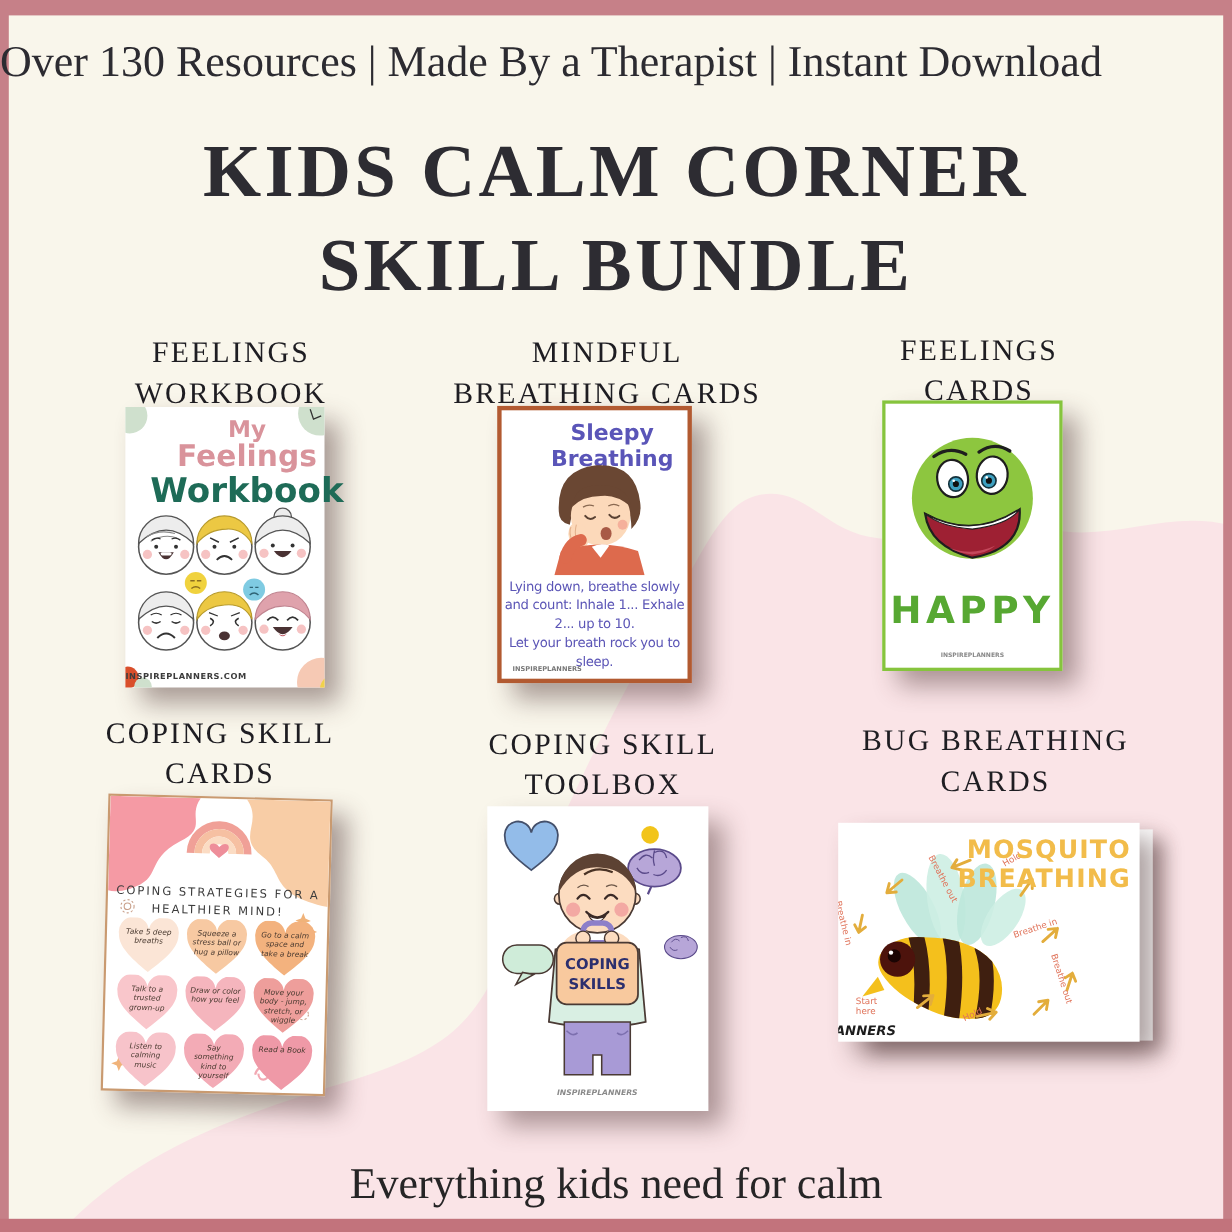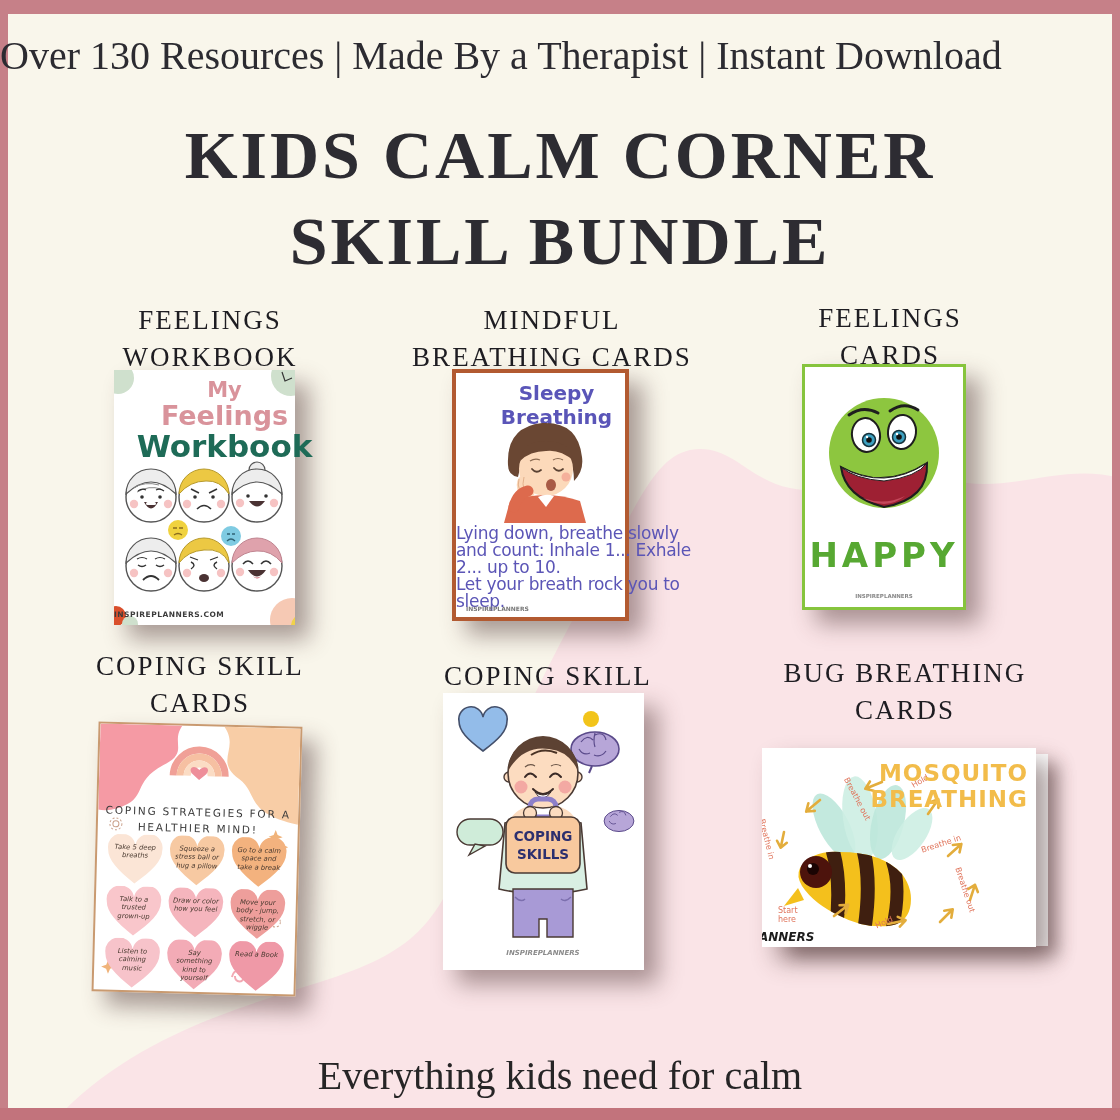--- a/index.html
+++ b/index.html
@@ -22,22 +22,22 @@
           letter-spacing:2px;color:#1e1d22;}
   
   .card{position:absolute;background:#fff;box-shadow:14px 14px 22px rgba(70,45,45,.45);}
   .tinybrand{position:absolute;font-family:"DejaVu Sans",sans-serif;font-weight:700;color:#4c4c4c;}
   
   .c1-title{position:absolute;width:100%;text-align:center;font-family:"DejaVu Sans",sans-serif;font-weight:700;padding-left:20px;}
   
   .c2{border:4px solid #b25a31;}
   .c2-title{position:absolute;left:0;top:8px;width:169px;text-align:center;font-family:"DejaVu Sans",sans-serif;
             font-weight:700;font-size:20px;color:#5a55b8;padding-left:16px;}
-  .c2-body{position:absolute;left:0;top:152px;width:169px;font-family:"DejaVu Sans",sans-serif;
-           font-size:17px;line-height:17px;letter-spacing:-0.3px;font-weight:500;color:#5b55b6;}
+  .c2-body{position:absolute;left:0;top:152px;width:169px;text-align:center;font-family:"DejaVu Sans",sans-serif;
+           font-size:12px;line-height:17px;letter-spacing:-0.3px;font-weight:500;color:#5b55b6;}
   .c2-body div{white-space:nowrap;}
   
   .c3{border:3px solid #86c43d;}
   .c3-word{position:absolute;left:0;top:168px;width:158px;text-align:center;font-family:"DejaVu Sans",sans-serif;
            font-weight:700;font-size:34px;letter-spacing:4px;color:#57a832;}
   
   .c4{border:2px solid #c99a70;transform:rotate(1.5deg);}
   .c4-title{position:absolute;left:0;width:200px;text-align:center;font-family:"DejaVu Sans",sans-serif;
             font-size:10.5px;letter-spacing:1.8px;font-weight:500;color:#3c3c3c;}
   .heart{position:absolute;width:58px;height:54px;}
@@ -297,21 +297,21 @@
           <path d="M30 50 C12 36 2 26 2 15 A13 13 0 0 1 30 10 A13 13 0 0 1 58 15 C58 26 48 36 30 50 Z" fill="#ef99a7"></path>
         </svg>
       <div class="heart-text">Read a Book</div>
     </div>
   </div>
 
   <div class="plabel" style="left:388px;top:658px;">
     <div>COPING SKILL</div>
     <div>TOOLBOX</div>
   </div>
-  <div class="card" style="left:443px;top:693px;width:201px;height:277px;">
+  <div class="card" style="left:443px;top:733px;width:201px;height:277px;">
     <svg width="201" height="277" viewBox="0 0 201 277" style="position:absolute;left:0;top:0;">
       <path d="M40 58 C24 46 16 38 16 28 A11 11 0 0 1 40 24 A11 11 0 0 1 64 28 C64 38 56 46 40 58 Z" fill="#93bce9" stroke="#44506b" stroke-width="1.6"></path>
       <circle cx="148" cy="26" r="8" fill="#f2c41a"></circle>
       <g transform="translate(152,56)">
         <ellipse rx="24" ry="17" fill="#b7a6d8" stroke="#5a4a8a" stroke-width="1.6"></ellipse>
         <path d="M-14 -7 q6 -8 12 -2 m2 -5 q9 -4 11 5 m-27 9 q4 7 11 4 m4 2 q7 3 12 -4 M0 -16 q-2 8 0 14" stroke="#5a4a8a" stroke-width="1.2" fill="none"></path>
         <path d="M-3 17 l-3 7" stroke="#5a4a8a" stroke-width="2" fill="none"></path>
       </g>
       <g transform="translate(176,128) scale(0.62)">
         <ellipse rx="24" ry="17" fill="#b7a6d8" stroke="#5a4a8a" stroke-width="1.6"></ellipse>

